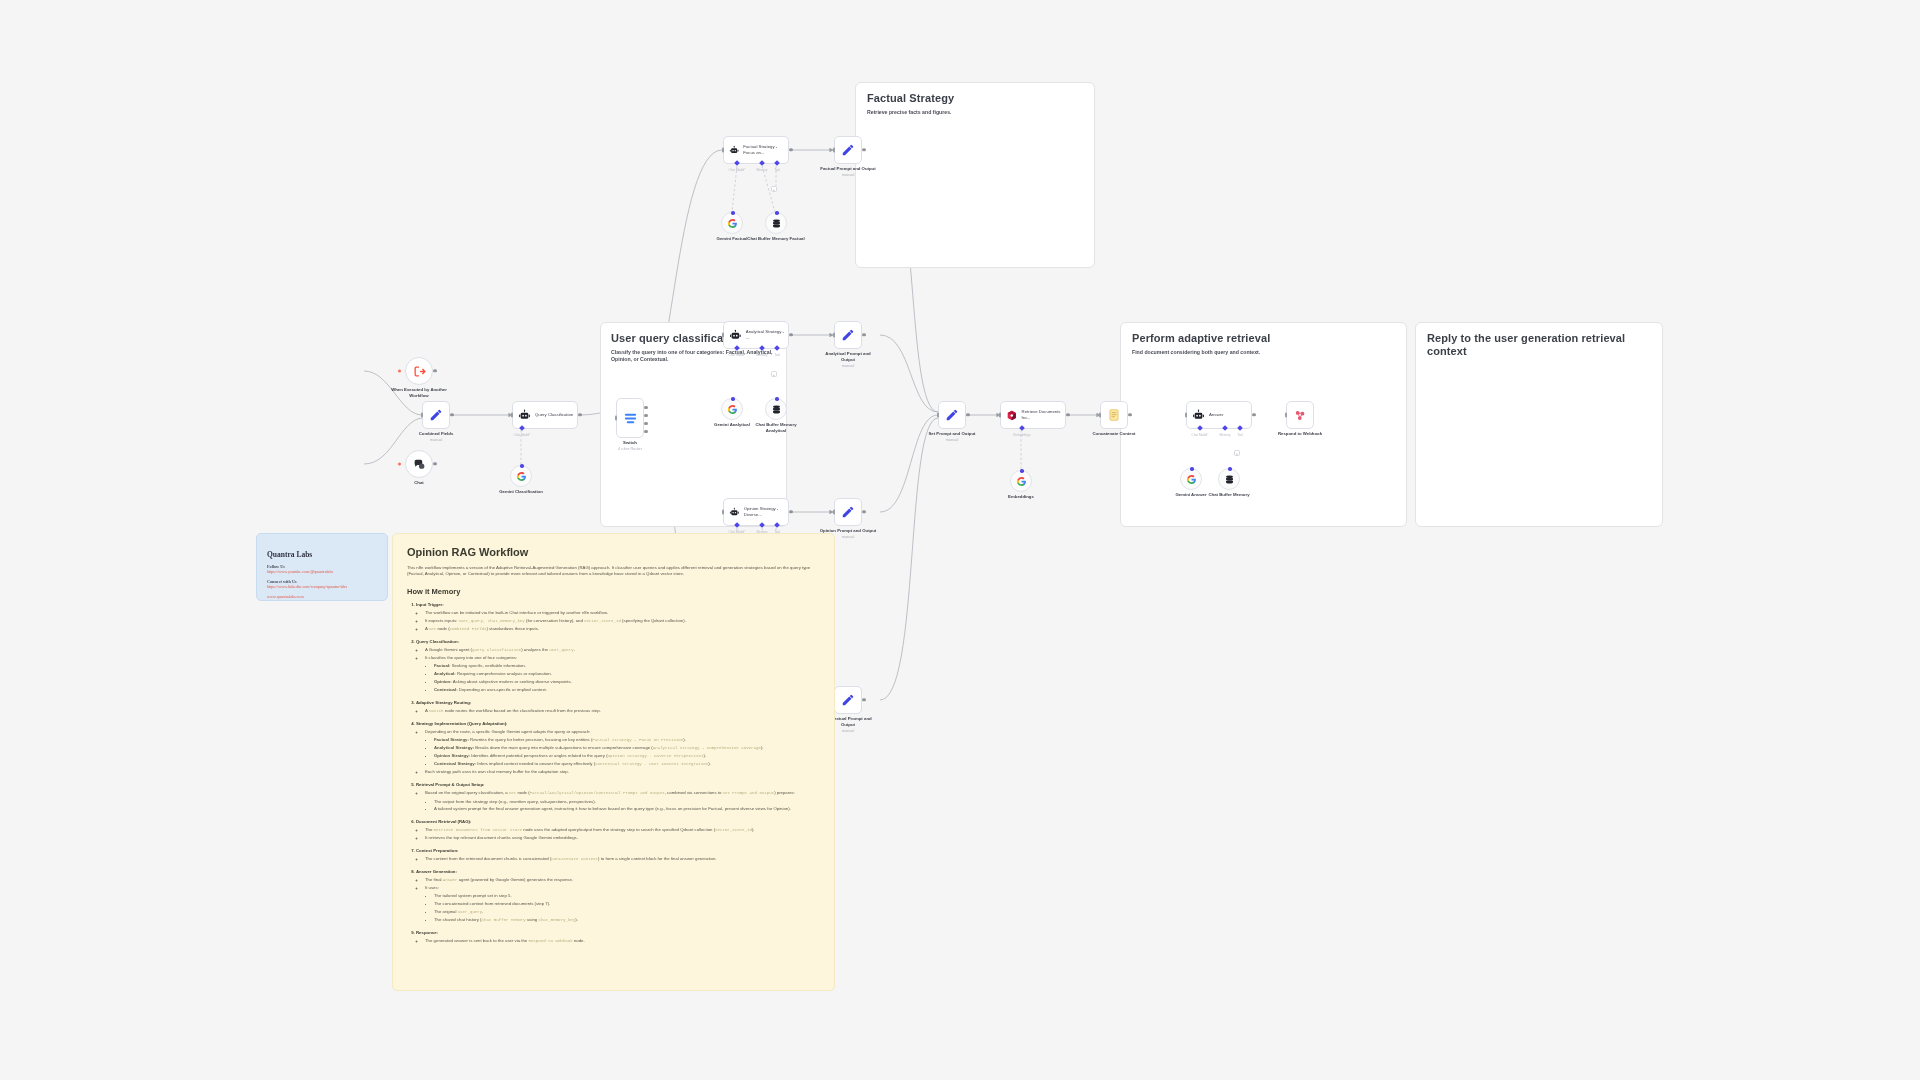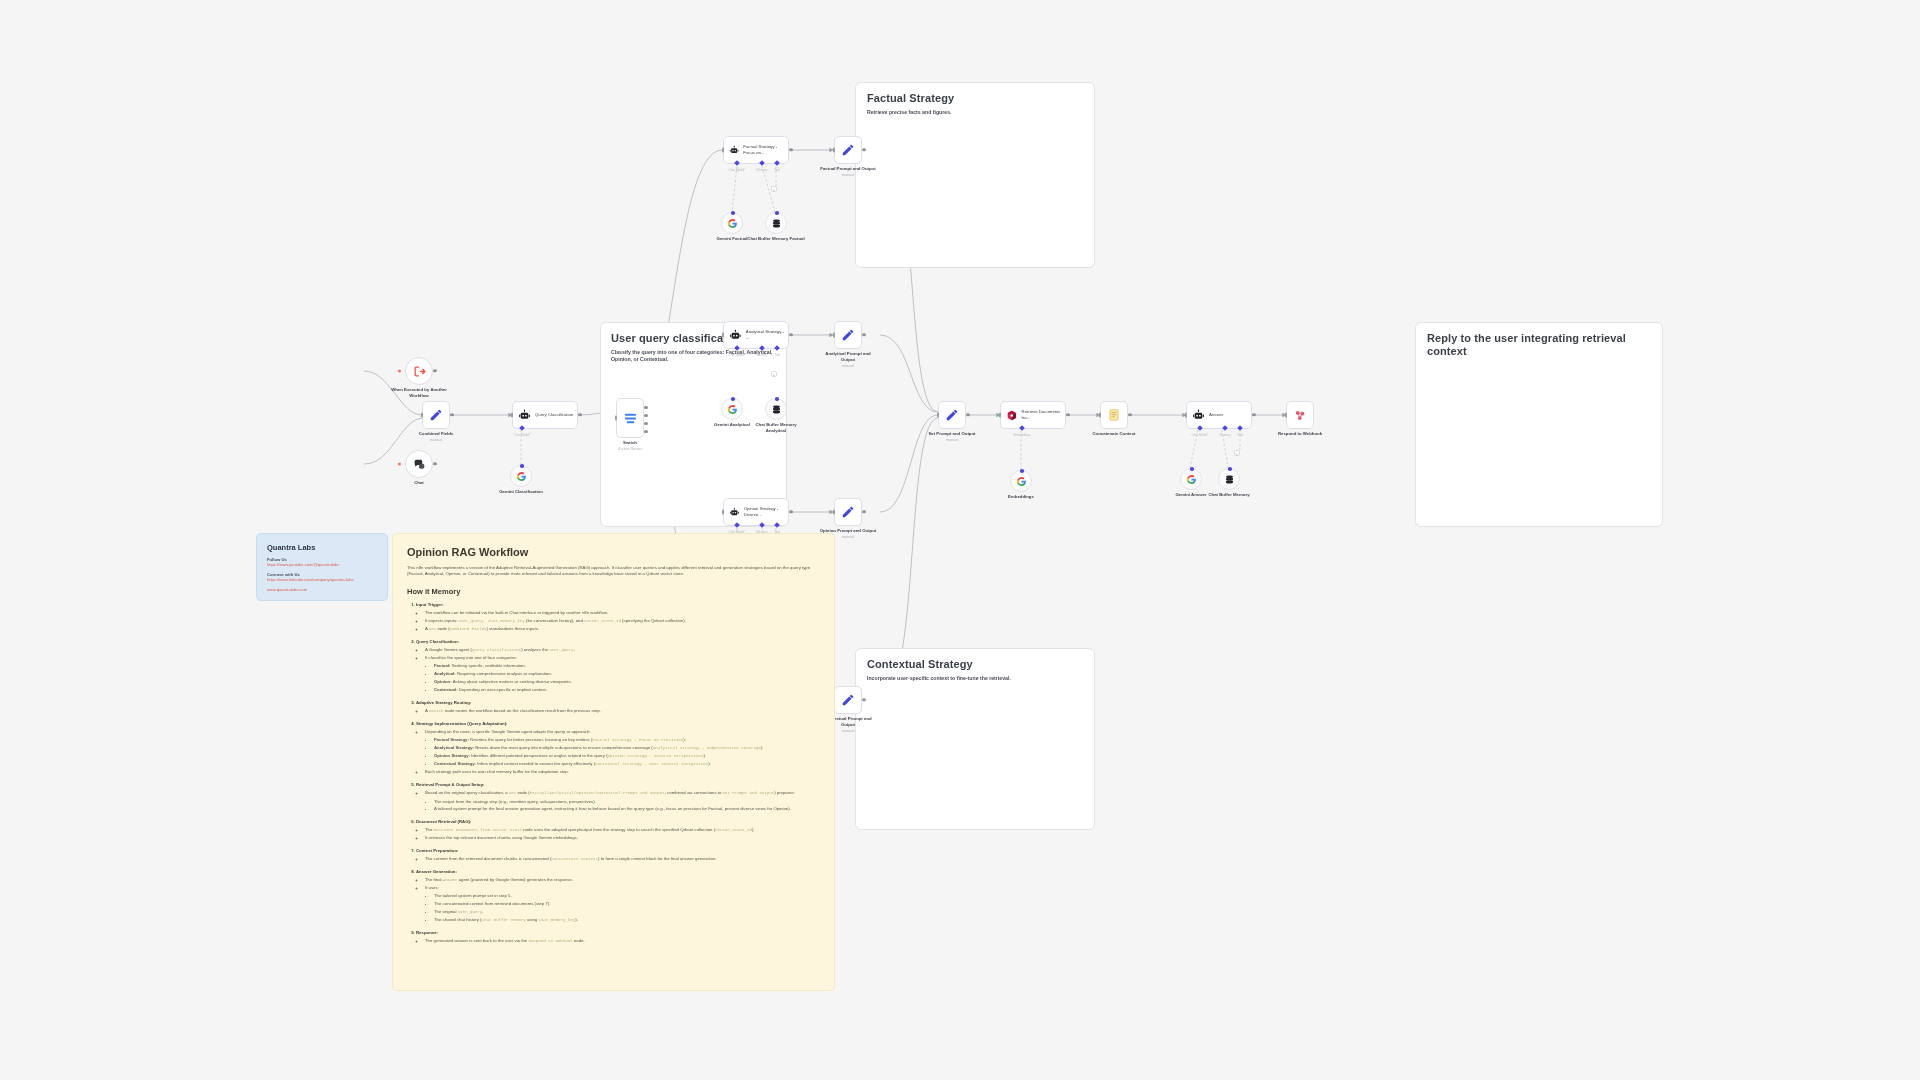--- a/index.html
+++ b/index.html
@@ -152,21 +152,22 @@
   }
 
   svg.wires { position:absolute; inset:0; width:1920px; height:1080px; pointer-events:none; }
 
   
   .note-blue {
     position:absolute;
     background:#dbe9f6;
     border:1px solid #c7dcef;
     border-radius:5px;
-    padding:9px 10px;
+    padding:16px 10px;
+    font-family:Liberation Serif, serif;
   }
   .note-blue h3 { font-size:7.5px; color:#2f3440; font-weight:700; }
   .note-blue p { font-size:4.2px; color:#4b4f59; margin-top:5px; font-weight:700;}
   .note-blue a { font-size:4.1px; color:#e05b4b; display:block; text-decoration:none; word-break:break-all;}
 
   
   .note-yellow {
     position:absolute;
     background:#fdf6dd;
     border:1px solid #f3e9c2;
@@ -254,28 +255,28 @@
     <div class="sticky-sub">Classify the query into one of four categories: Factual, Analytical, Opinion, or Contextual.</div>
   </div>
 
   <div class="sticky" style="left:855px; top:82px; width:240px; height:186px; padding:9px 11px;">
     <div class="sticky-title">Factual Strategy</div>
     <div class="sticky-sub">Retrieve precise facts and figures.</div>
   </div>
 
 
 
-  <div class="sticky" style="left:855px; top:648px; width:240px; height:182px; padding:9px 11px;">
-    <div class="sticky-title">Contextual Strategy</div>
-    <div class="sticky-sub">Incorporate user-specific context to fine-tune the retrieval.</div>
-  </div>
-
+
+  <div class="sticky" style="left:1120px; top:322px; width:287px; height:205px; padding:9px 11px;">
+    <div class="sticky-title">Perform adaptive retrieval</div>
+    <div class="sticky-sub">Find document considering both query and context.</div>
+  </div>
 
   <div class="sticky" style="left:1415px; top:322px; width:248px; height:205px; padding:9px 11px;">
-    <div class="sticky-title">Reply to the user integrating retrieval context</div>
+    <div class="sticky-title">Reply to the user generation retrieval context</div>
   </div>
 
   <div class="node trigger" style="left:405px; top:357px;">
     <span class="trig-dot"></span>
     <svg width="13" height="13" viewBox="0 0 24 24">
       <path d="M10 4H6a2 2 0 0 0-2 2v12a2 2 0 0 0 2 2h4" fill="none" stroke="#ff4d3d" stroke-width="2.4" stroke-linecap="round"></path>
       <path d="M14 12h8M18 8l4 4-4 4" fill="none" stroke="#ff4d3d" stroke-width="2.4" stroke-linecap="round" stroke-linejoin="round"></path>
     </svg>
     <span class="dot out"></span>
     <span class="node-label two">When Executed by Another Workflow</span>

